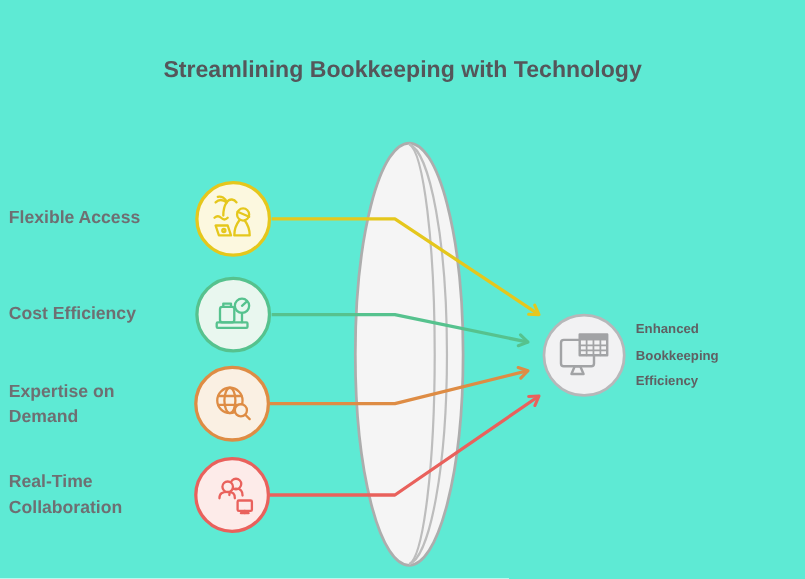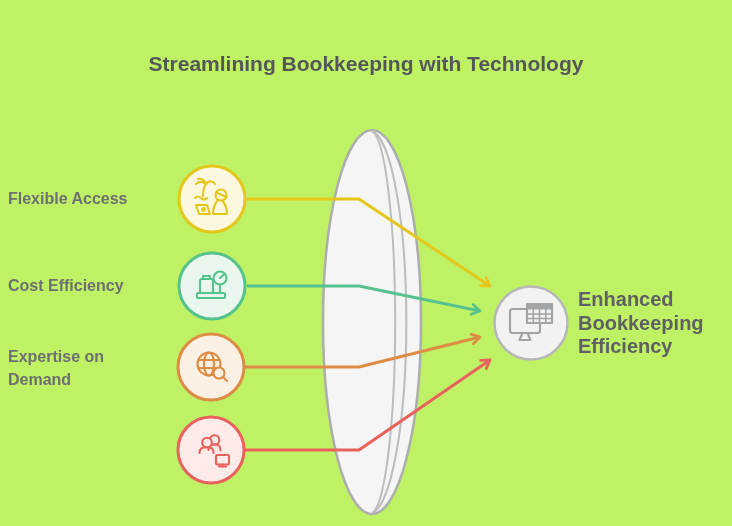--- a/index.html
+++ b/index.html
@@ -1,50 +1,52 @@
 <!DOCTYPE html>
 <html><head>
 <meta charset="utf-8">
 <style>
   html,body{margin:0;padding:0;background:#fff;}
   .canvas{
-    position:relative;width:732px;height:526px;background:#bef264;overflow:hidden;
+    position:relative;width:732px;height:526px;background:#5eead4;overflow:hidden;
     font-family:"Liberation Sans",sans-serif;
   }
   .title{
     position:absolute;top:50px;left:0;width:732px;margin:0;
     text-align:center;font-size:21px;line-height:28px;font-weight:700;color:#55565A;
   }
   .item-label{
     position:absolute;left:8px;width:160px;text-align:left;
     font-size:16px;line-height:23px;font-weight:700;color:#6E6F72;
     white-space:pre-line;
   }
   .label-0{top:187px;}
   .label-1{top:274px;}
   .label-2{top:345px;}
   .label-3{top:427px;}
   .result-label{
     position:absolute;left:578px;top:288px;width:140px;text-align:left;
-    font-size:20px;line-height:23.5px;font-weight:700;color:#5F6063;
+    font-size:12px;line-height:23.5px;font-weight:700;color:#5F6063;
     white-space:pre-line;
   }
   svg{position:absolute;top:0;left:0;}
 </style>
 </head>
 <body>
 
 <div class="canvas">
 
   <h1 class="title">Streamlining Bookkeeping with Technology</h1>
 
   <div class="item-label label-0">Flexible Access</div>
   <div class="item-label label-1">Cost Efficiency</div>
   <div class="item-label label-2">Expertise on
 Demand</div>
+  <div class="item-label label-3">Real-Time
+Collaboration</div>
 
   <div class="result-label">Enhanced
 Bookkeeping
 Efficiency</div>
 
   <svg width="732" height="526" viewBox="0 0 732 526">
     <defs>
       <marker id="a0" markerUnits="userSpaceOnUse" markerWidth="16" markerHeight="16" refX="12" refY="8" orient="auto">
         <path d="M4 3 L12 8 L4 13" fill="none" stroke-width="2.8" stroke-linecap="round" stroke-linejoin="round" stroke="#E5C71C"></path>
       </marker>

